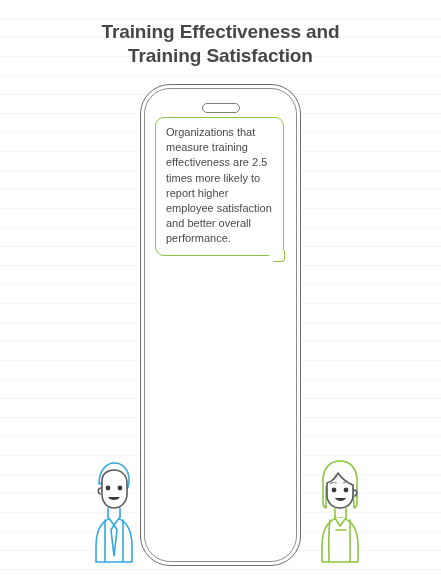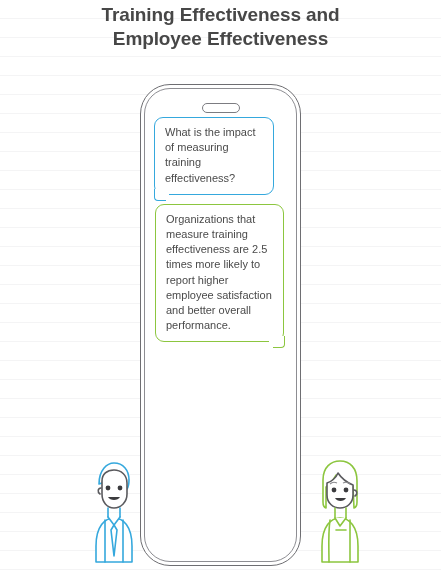--- a/index.html
+++ b/index.html
@@ -20,21 +20,21 @@
     z-index:0;
   }
   .page-title{
     position:absolute;top:0;left:0;right:0;
     z-index:3;
     text-align:center;
     font-size:19px;
     font-weight:bold;
     color:#474747;
     line-height:24px;
-    padding-top:3px;
+    padding-top:20px;
     letter-spacing:-0.1px;
   }
   .page-title .t-line{display:block;}
 
   
   .char{position:absolute;z-index:2;}
   .char-left{left:74px;top:450px;width:80px;height:126px;}
   .char-right{left:300px;top:450px;width:80px;height:126px;}
 
   
@@ -129,21 +129,21 @@
   .bubble .txt{position:relative;z-index:2;}
   .bubble.a{margin-left:1px;}
 </style>
 </head>
 <body>
 
 <div class="paper-lines"></div>
 
 <div class="page-title">
   <span class="t-line">Training Effectiveness and</span>
-  <span class="t-line">Employee Effectiveness</span>
+  <span class="t-line">Training Satisfaction</span>
 </div>
 
 <div class="char char-left">
   <svg width="80" height="126" viewBox="0 0 80 126" fill="none">
     <g stroke="#35a8dd" stroke-width="1.6" fill="#ffffff" stroke-linecap="round" stroke-linejoin="round">
       <path d="M22 96 C22 76 31 68 40 68 C49 68 58 76 58 96 L58 112 L22 112 Z"></path>
       <path d="M31 70 L31 112 M49 70 L49 112"></path>
       <path d="M25 34 C25 20 33 13 40 13 C49 13 55 20 55 30 C55 36 53 39 53 39 C53 39 50 28 44 25 C38 22 31 26 28 33 Z"></path>
     </g>
     <g stroke="#5a5a5e" stroke-width="1.6" fill="#ffffff" stroke-linecap="round" stroke-linejoin="round">
@@ -189,23 +189,20 @@
     </g>
   </svg>
 </div>
 
 <div class="phone">
   <div class="phone-outer"></div>
   <div class="phone-inner">
     <div class="speaker"></div>
     <div class="screen">
 
-      <div class="bubble q">
-        <span class="txt">What is the impact of measuring training effectiveness?</span>
-      </div>
 
       <div class="bubble a">
         <span class="txt">Organizations that measure training effectiveness are 2.5 times more likely to report higher employee satisfaction and better overall performance.</span>
       </div>
 
 
 
     </div>
   </div>
 </div>

